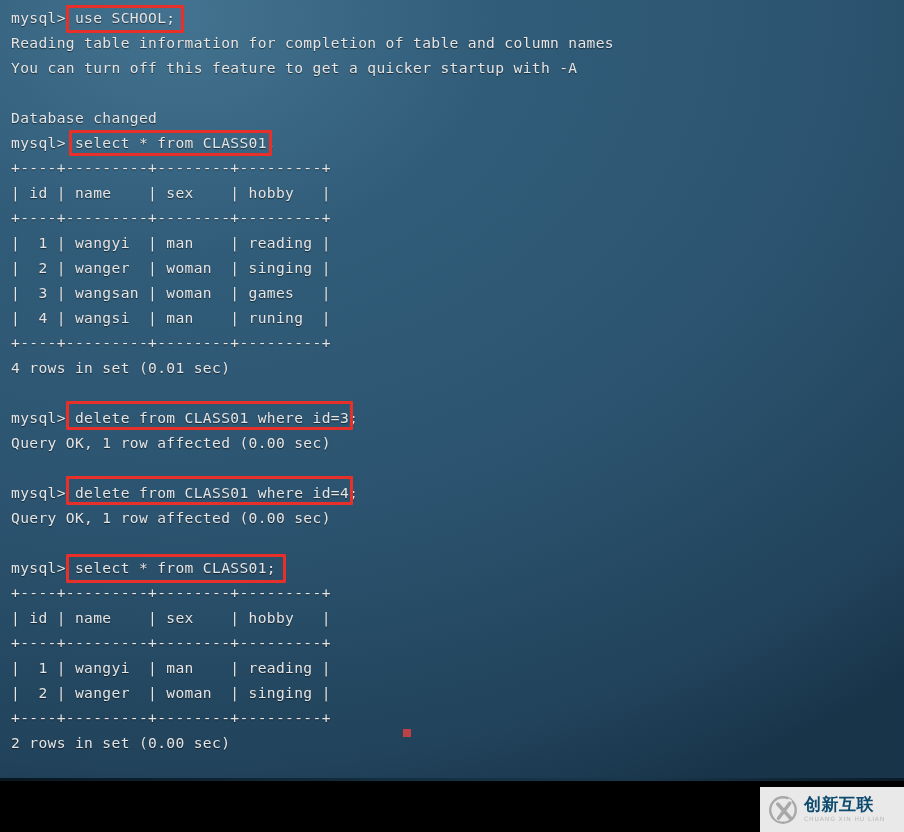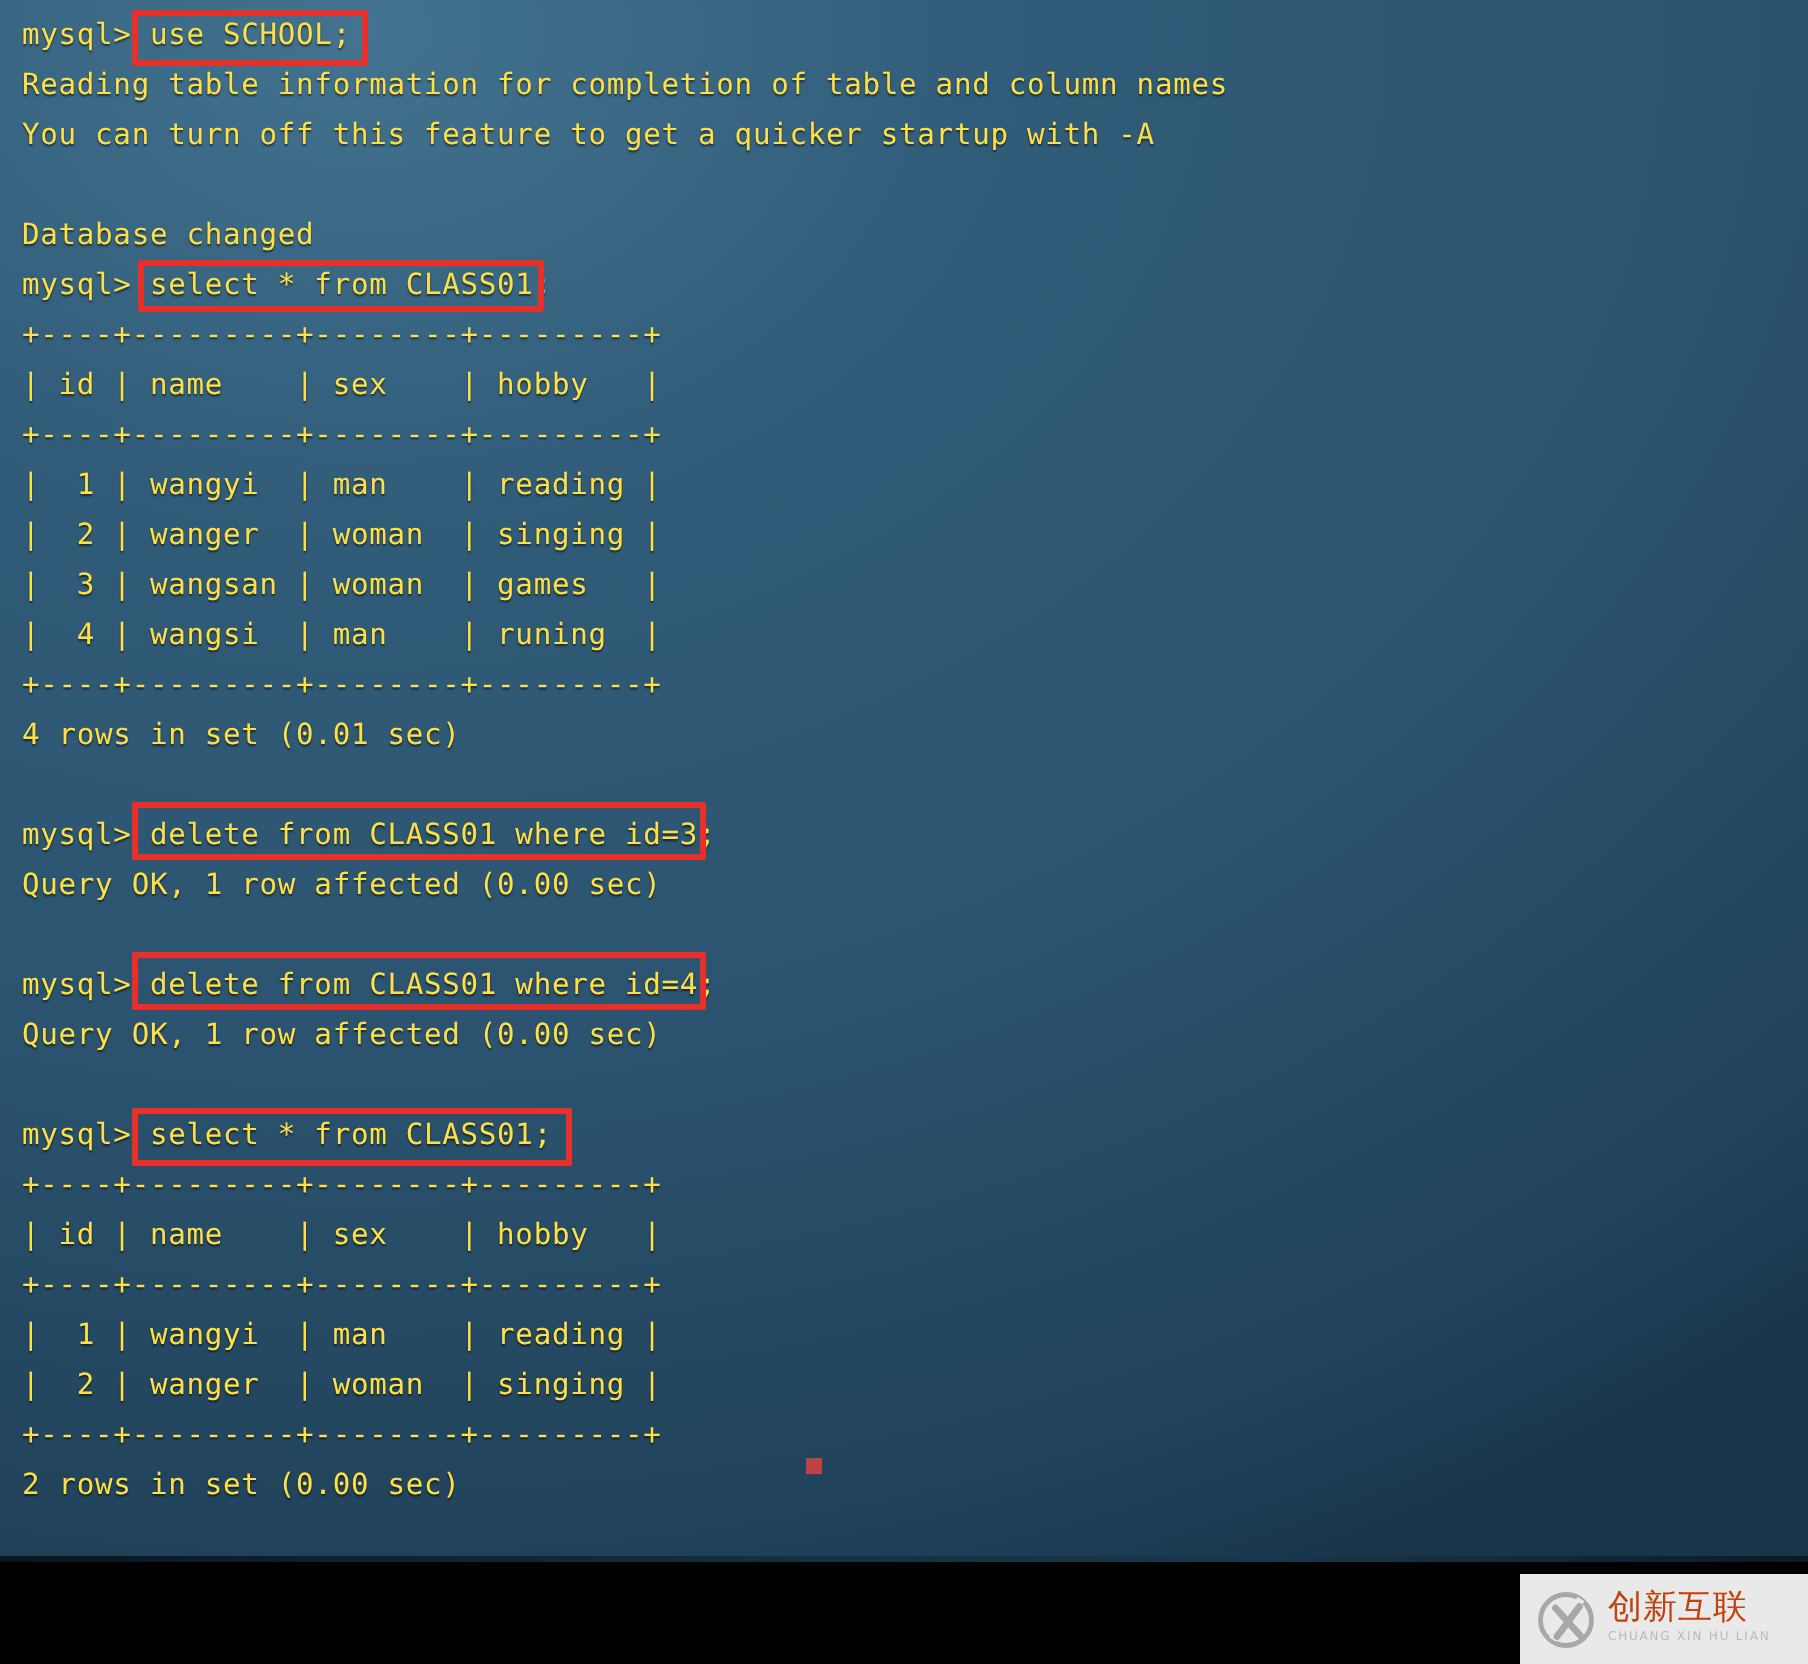--- a/index.html
+++ b/index.html
@@ -48,21 +48,21 @@
         rgba(4,18,32,0.48) 100%);
     pointer-events: none;
   }
 
   
   #console {
     position: absolute;
     left: 11px;
     top: 5px;
     width: 880px;
-    color: #fde047;
+    color: #e5e5e5;
     font-size: 14.6px;
     line-height: 25px;
     letter-spacing: 0.35px;
     white-space: pre;
     text-shadow: 0 1px 1px rgba(0,0,0,0.55);
   }
   .line { height: 25px; }
   .blank { height: 25px; }
 
   
@@ -113,22 +113,22 @@
     gap: 6px;
   }
   #wm-mark {
     width: 30px; height: 30px;
     flex: 0 0 auto;
   }
   #wm-text { display: flex; flex-direction: column; justify-content: center; }
   #wm-cn {
     font-family: "DejaVu Sans", "Liberation Sans", sans-serif;
     font-size: 17px;
-    font-weight: 400;
-    color: #c2410c;
+    font-weight: 700;
+    color: #0c4a6e;
     letter-spacing: 0.5px;
     line-height: 1.05;
   }
   #wm-py {
     font-family: "DejaVu Sans", "Liberation Sans", sans-serif;
     font-size: 6px;
     color: #b9b9b9;
     letter-spacing: 0.9px;
     line-height: 1.2;
     margin-top: 1px;

